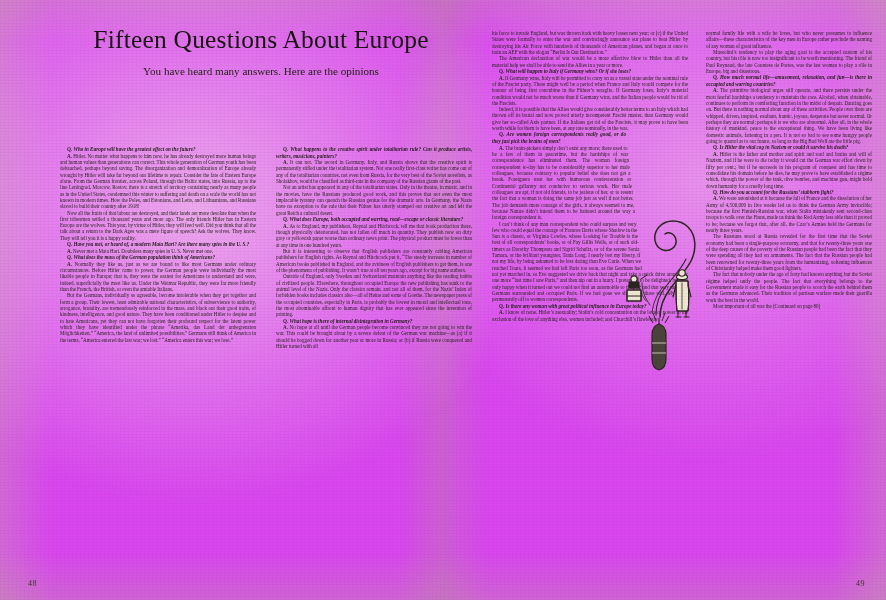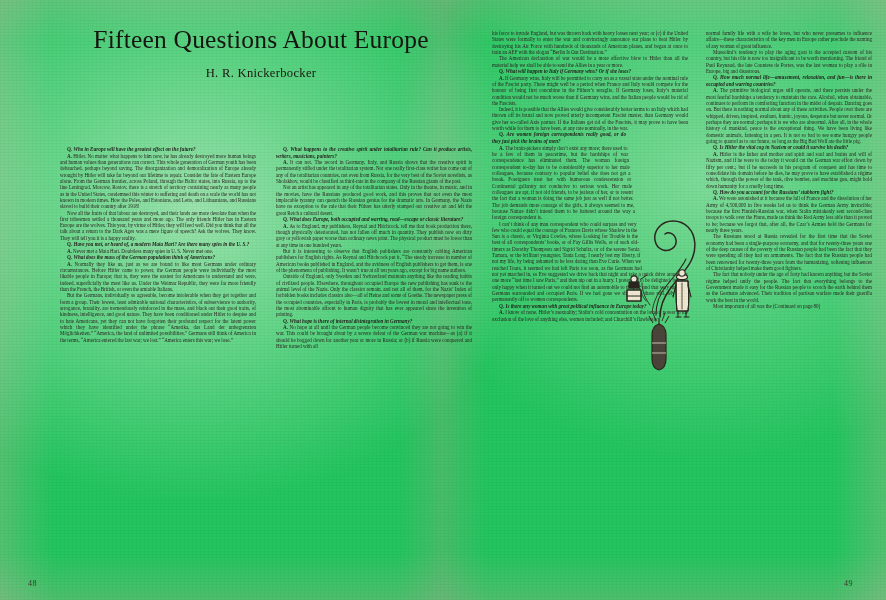--- a/index.html
+++ b/index.html
@@ -11,21 +11,21 @@
     width: 886px;
     height: 600px;
     overflow: hidden;
     font-family: "Liberation Serif", serif;
   }
 
   .spread {
     position: relative;
     width: 886px;
     height: 600px;
-    background: #22c55e;
+    background: #d946ef;
     overflow: hidden;
   }
 
   
   .paper-tone {
     position: absolute;
     inset: 0;
     background:
       radial-gradient(ellipse 55% 70% at 22% 35%, rgba(255,252,238,0.55), rgba(255,252,238,0) 70%),
       radial-gradient(ellipse 50% 65% at 80% 30%, rgba(255,251,236,0.42), rgba(255,251,236,0) 72%),
@@ -132,21 +132,21 @@
   
   .folio {
     position: absolute;
     bottom: 12px;
     font-size: 8px;
     color: #3c3729;
     letter-spacing: 0.5px;
     margin-top: 40px;
   }
   .folio-left  { left: 28px; }
-  .folio-right { right: 33px; }
+  .folio-right { right: 21px; }
 
   
   .grain {
     position: absolute;
     inset: 0;
     opacity: 0.055;
     background-image:
       repeating-linear-gradient(0deg, rgba(90,80,60,0.8) 0px, rgba(90,80,60,0.8) 1px, rgba(0,0,0,0) 1px, rgba(0,0,0,0) 3px),
       repeating-linear-gradient(90deg, rgba(90,80,60,0.6) 0px, rgba(90,80,60,0.6) 1px, rgba(0,0,0,0) 1px, rgba(0,0,0,0) 4px);
     pointer-events: none;
@@ -158,21 +158,21 @@
 
 <div class="spread">
 
   <div class="paper-tone"></div>
 
   <div class="page-left"></div>
   <div class="page-right"></div>
 
   <div class="masthead">
     <h1 class="headline">Fifteen Questions About Europe</h1>
-    <div class="byline">H. R. Knickerbocker</div>
+    <p class="deck">You have heard many answers.  Here are the opinions</p>
   </div>
 
   <div class="col" id="col1">
       <p class="qhead"><span class="qmark">Q. </span>Who in Europe will have the greatest effect on the future?</p>
       <p><span class="ans-lead">A. </span>Hitler. No matter what happens to him now, he has already destroyed more human beings and human values than generations can correct. This whole generation of German youth has been debauched, perhaps beyond saving. The disorganization and demoralization of Europe already wrought by Hitler will take far beyond our lifetime to repair. Consider the fate of Eastern Europe alone. From the German frontier, across Poland, through the Baltic states, into Russia, up to the line Leningrad, Moscow, Rostov, there is a stretch of territory containing nearly as many people as in the United States, condemned this winter to suffering and death on a scale the world has not known in modern times. How the Poles, and Estonians, and Letts, and Lithuanians, and Russians slaved to build their country after 1918!</p>
       <p>Now all the fruits of that labour are destroyed, and their lands are more desolate than when the first tribesmen settled a thousand years and more ago. The only friends Hitler has in Eastern Europe are the wolves. This year, by virtue of Hitler, they will feed well. Did you think that all the talk about a return to the Dark Ages was a mere figure of speech? Ask the wolves. They know. They will tell you it is a happy reality.</p>
       <p class="qhead"><span class="qmark">Q. </span>Have you met, or heard of, a modern Mata Hari? Are there many spies in the U. S.?</p>
       <p><span class="ans-lead">A. </span>Never met a Mata Hari. Doubtless many spies in U. S. Never met one.</p>
       <p class="qhead"><span class="qmark">Q. </span>What does the mass of the German population think of Americans?</p>
       <p><span class="ans-lead">A. </span>Normally they like us, just as we are bound to like most Germans under ordinary circumstances. Before Hitler came to power, the German people were individually the most likable people in Europe; that is, they were the easiest for Americans to understand and were, indeed, superficially the most like us. Under the Weimar Republic, they were far more friendly than the French, the British, or even the amiable Italians.</p>

